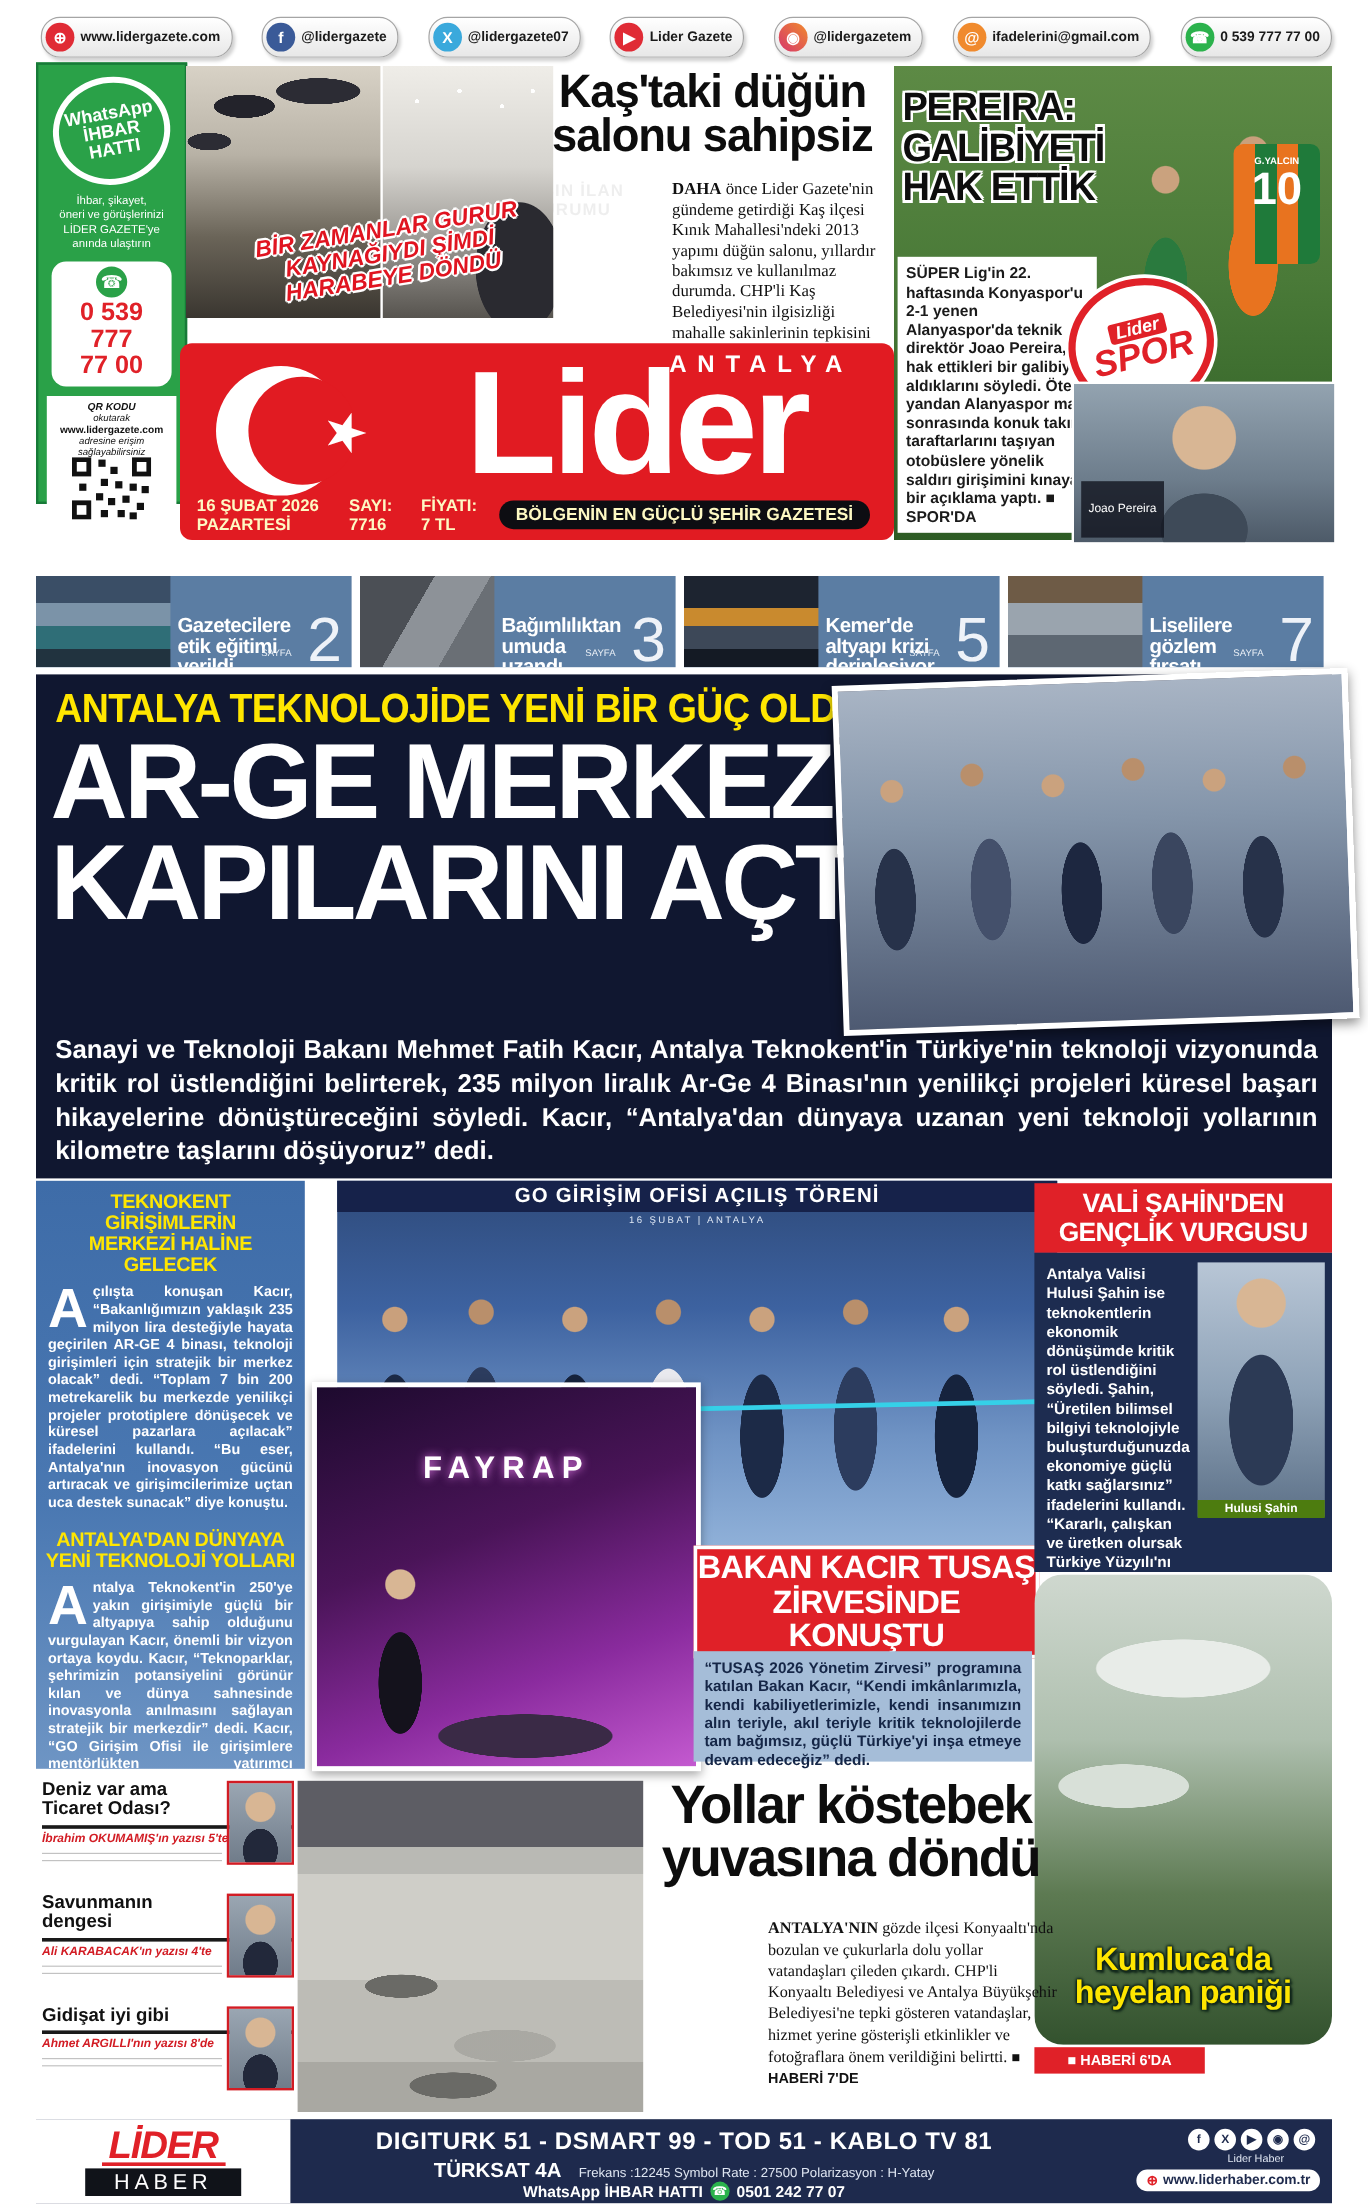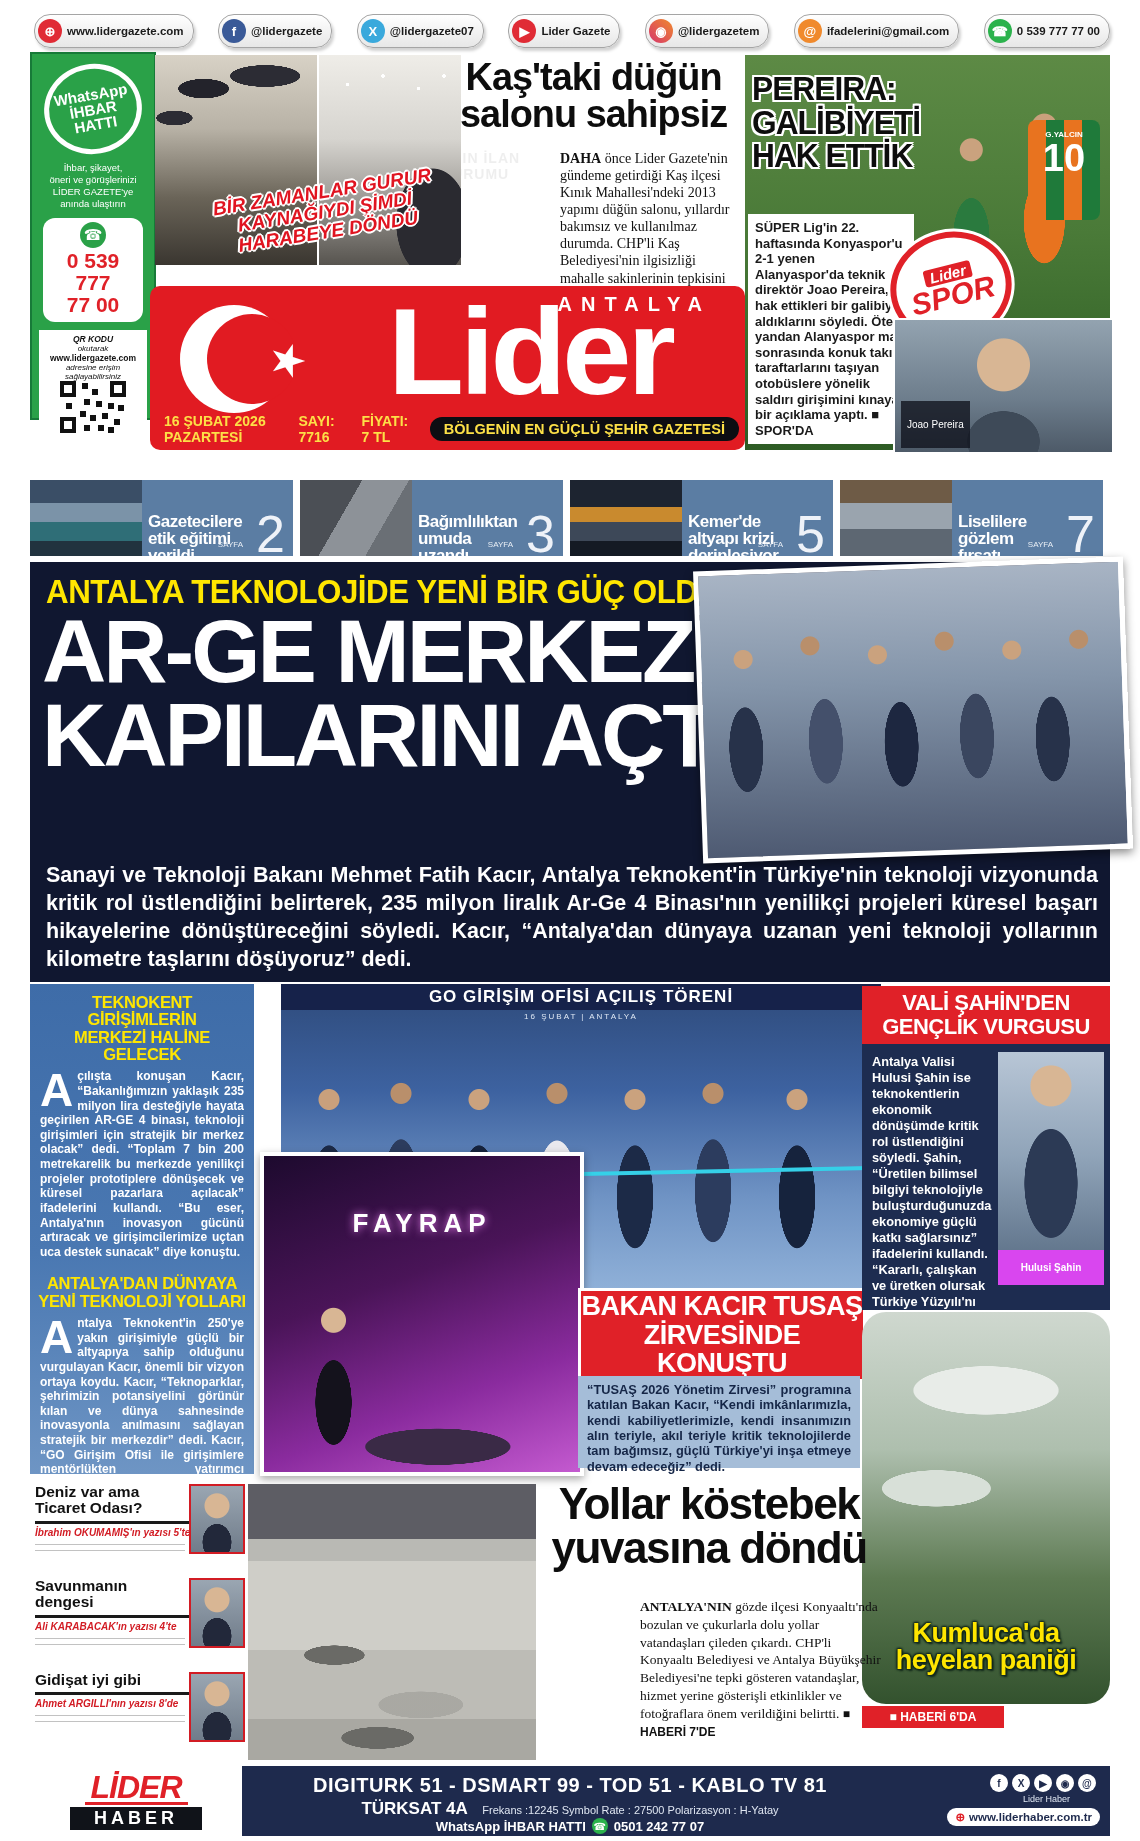--- a/index.html
+++ b/index.html
@@ -100,22 +100,22 @@
   .joao-cap{position:absolute;left:6px;bottom:4px;background:rgba(15,18,28,.78);color:#fff;
       font-size:10px;font-weight:normal;padding:18px 6px;}
 
   
   .masthead{left:150px;top:286px;width:595px;height:164px;background:#e11b22;border-radius:10px;}
   .mh-region{position:absolute;right:34px;top:7px;color:#fff;font-weight:bold;font-size:20px;
       letter-spacing:9px;}
   .mh-title{position:absolute;left:238px;top:-4px;color:#fff;font-weight:bold;font-size:122px;
       letter-spacing:-4px;transform:scaleX(1.02);transform-origin:left top;}
   .mh-star{position:absolute;left:118px;top:48px;color:#fff;font-size:44px;transform:rotate(18deg);}
-  .mh-strip{position:absolute;left:14px;bottom:5px;right:6px;display:flex;align-items:center;
-      gap:18px;color:#fde047;font-weight:bold;font-size:14px;justify-content:flex-end;}
+  .mh-strip{position:absolute;left:14px;bottom:5px;right:20px;display:flex;align-items:center;
+      gap:18px;color:#fef9c3;font-weight:bold;font-size:14px;justify-content:flex-end;}
   .mh-slogan{margin-left:auto;background:#0d0d12;border-radius:14px;padding:4px 14px;
       font-size:14.5px;white-space:nowrap;}
 
   
   .teaser{position:absolute;top:480px;width:263px;height:76px;background:#5b7da3;display:flex;
       overflow:hidden;}
   .t-photo{width:112px;flex:none;}
   .tp1{background:linear-gradient(180deg,#3a4e66 0 30%,#7b93a8 30% 55%,#2f6e77 55% 80%,#21333f 80%);}
   .tp2{background:linear-gradient(120deg,#4b4f55 0 40%,#8d9298 40% 70%,#6a6f75 70%);}
   .tp3{background:linear-gradient(180deg,#1d2430 0 35%,#c98a2e 35% 55%,#3d4858 55% 80%,#141a24 80%);}
@@ -206,22 +206,22 @@
       font-weight:bold;font-size:22px;line-height:1.1;display:flex;align-items:center;
       justify-content:center;text-align:center;white-space:pre-line;letter-spacing:-.5px;}
   .vali-navy{left:862px;top:1044px;width:248px;height:266px;background:#1d2c50;color:#fff;}
   .vali-body{position:absolute;left:10px;top:10px;width:122px;font-weight:bold;font-size:12.8px;
       line-height:1.25;}
   .photo-sahin{position:absolute;right:6px;top:8px;width:106px;height:212px;
       background:
         radial-gradient(circle 20px at 50% 16%, #d8b694 0 20px, transparent 21px),
         radial-gradient(ellipse 44px 90px at 50% 62%, #2c3a55 0 60%, transparent 61%),
         linear-gradient(180deg,#b8c6d6 0%,#8fa3b8 50%,#5d7188 100%);}
-  .sahin-cap{position:absolute;right:6px;top:206px;width:106px;background:#d946ef;color:#fff;
-      font-size:10px;font-weight:bold;text-align:center;padding:12px 0;}
+  .sahin-cap{position:absolute;right:6px;top:206px;width:106px;background:#4d7c0f;color:#fff;
+      font-size:10px;font-weight:bold;text-align:center;padding:2px 0;}
   .photo-green{left:862px;top:1312px;width:248px;height:392px;
       background:
         radial-gradient(ellipse 120px 40px at 50% 20%, #e8ece8 0 60%, transparent 61%),
         radial-gradient(ellipse 90px 30px at 30% 45%, #d8e0d8 0 60%, transparent 61%),
         linear-gradient(180deg,#cfd8cf 0%,#aebfae 35%,#5d7a52 68%,#33522e 100%); border-radius: 24px;}
   .kumluca-head{position:absolute;left:0;right:0;bottom:30px;text-align:center;color:#ffe600;
       font-weight:bold;font-size:27px;line-height:1.0;letter-spacing:-.5px;white-space:pre-line;
       text-shadow:2px 2px 2px #10261a,-1px -1px 2px #10261a,1px -1px 2px #10261a,-1px 1px 2px #10261a;}
   .kumluca-ref{left:862px;top:1706px;width:142px;height:22px;background:#e02128;color:#fff;
       font-weight:bold;font-size:12px;display:flex;align-items:center;justify-content:center;}
@@ -250,21 +250,21 @@
   .roads-body{left:640px;top:1598px;width:244px;font-family:"Liberation Serif",serif;
       font-size:13.5px;line-height:1.32;color:#111;}
   .roads-ref{font-family:"Liberation Sans",sans-serif;font-weight:bold;font-size:12px;}
 
   
   .footer{left:30px;top:1766px;width:1080px;height:70px;background:#1e2a4d;color:#fff;}
   .f-logo{position:absolute;left:0;top:0;width:212px;height:70px;background:#fff;display:flex;
       flex-direction:column;align-items:center;justify-content:center;}
   .f-logo .l1{color:#e02128;font-weight:bold;font-style:italic;font-size:32px;line-height:.95;
       letter-spacing:-1px;border-bottom:3px solid #e02128;padding:0 6px;}
-  .f-logo .l2{background:#101319;color:#fff;font-weight:bold;font-size:18px;letter-spacing:4px;
+  .f-logo .l2{background:#101319;color:#fff;font-weight:normal;font-size:18px;letter-spacing:4px;
       padding:1px 24px;margin-top:2px;}
   .f-line1{position:absolute;left:240px;top:8px;width:600px;text-align:center;font-weight:bold;
       font-size:20px;letter-spacing:.5px;}
   .f-line2{position:absolute;left:240px;top:33px;width:600px;text-align:center;}
   .f-line2 .sat{font-weight:bold;font-size:17px;margin-right:10px;}
   .f-line2 .satinfo{font-size:11px;color:#dfe6f2;}
   .f-line3{position:absolute;left:240px;top:52px;width:600px;text-align:center;font-size:13px;
       display:flex;align-items:center;justify-content:center;gap:6px;}
   .f-line3 .wa{width:16px;height:16px;border-radius:50%;background:#2bb24c;display:flex;
       align-items:center;justify-content:center;font-size:10px;}

